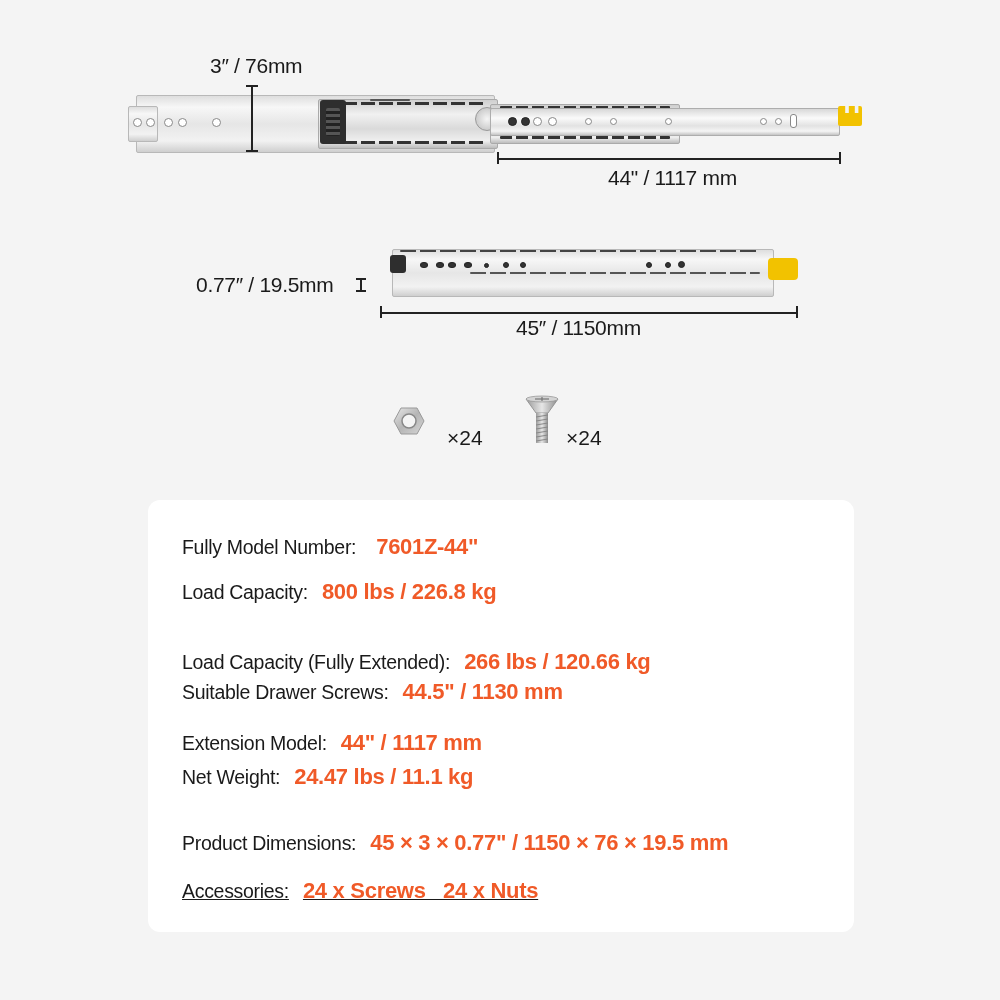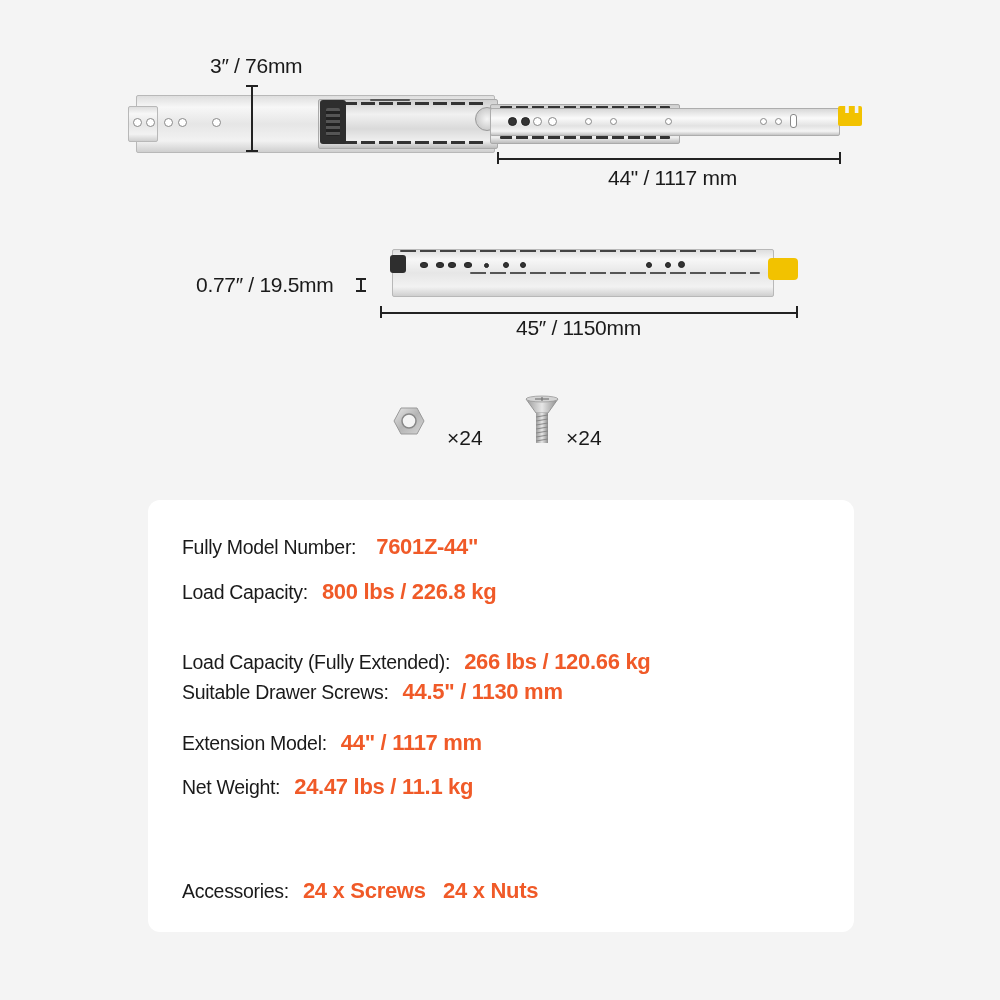--- a/index.html
+++ b/index.html
@@ -178,19 +178,22 @@
   </div>
   <div class="row" style="top:137px;margin-top:12px;">
     <span class="k">Load Capacity (Fully Extended):</span><span class="v">266 lbs / 120.66 kg</span>
   </div>
   <div class="row" style="top:179px;">
     <span class="k">Suitable Drawer Screws:</span><span class="v">44.5" / 1130 mm</span>
   </div>
   <div class="row" style="top:230px;">
     <span class="k">Extension Model:</span><span class="v">44" / 1117 mm</span>
   </div>
-  <div class="row" style="top:274px;">
+  <div class="row" style="top:264px;">
     <span class="k">Net Weight:</span><span class="v">24.47 lbs / 11.1 kg</span>
   </div>
-  <div class="row" style="top:378px;">
+  <div class="row" style="top:330px;">
+    <span class="k">Product Dimensions:</span><span class="v">45 × 3 × 0.77" / 1150 × 76 × 19.5 mm</span>
+  </div>
+  <div class="row" style="top:378px;text-decoration:underline;">
     <span class="k">Accessories:</span><span class="v" style="white-space:pre;">24 x Screws   24 x Nuts</span>
   </div>
 </div>
 
 </body></html>

